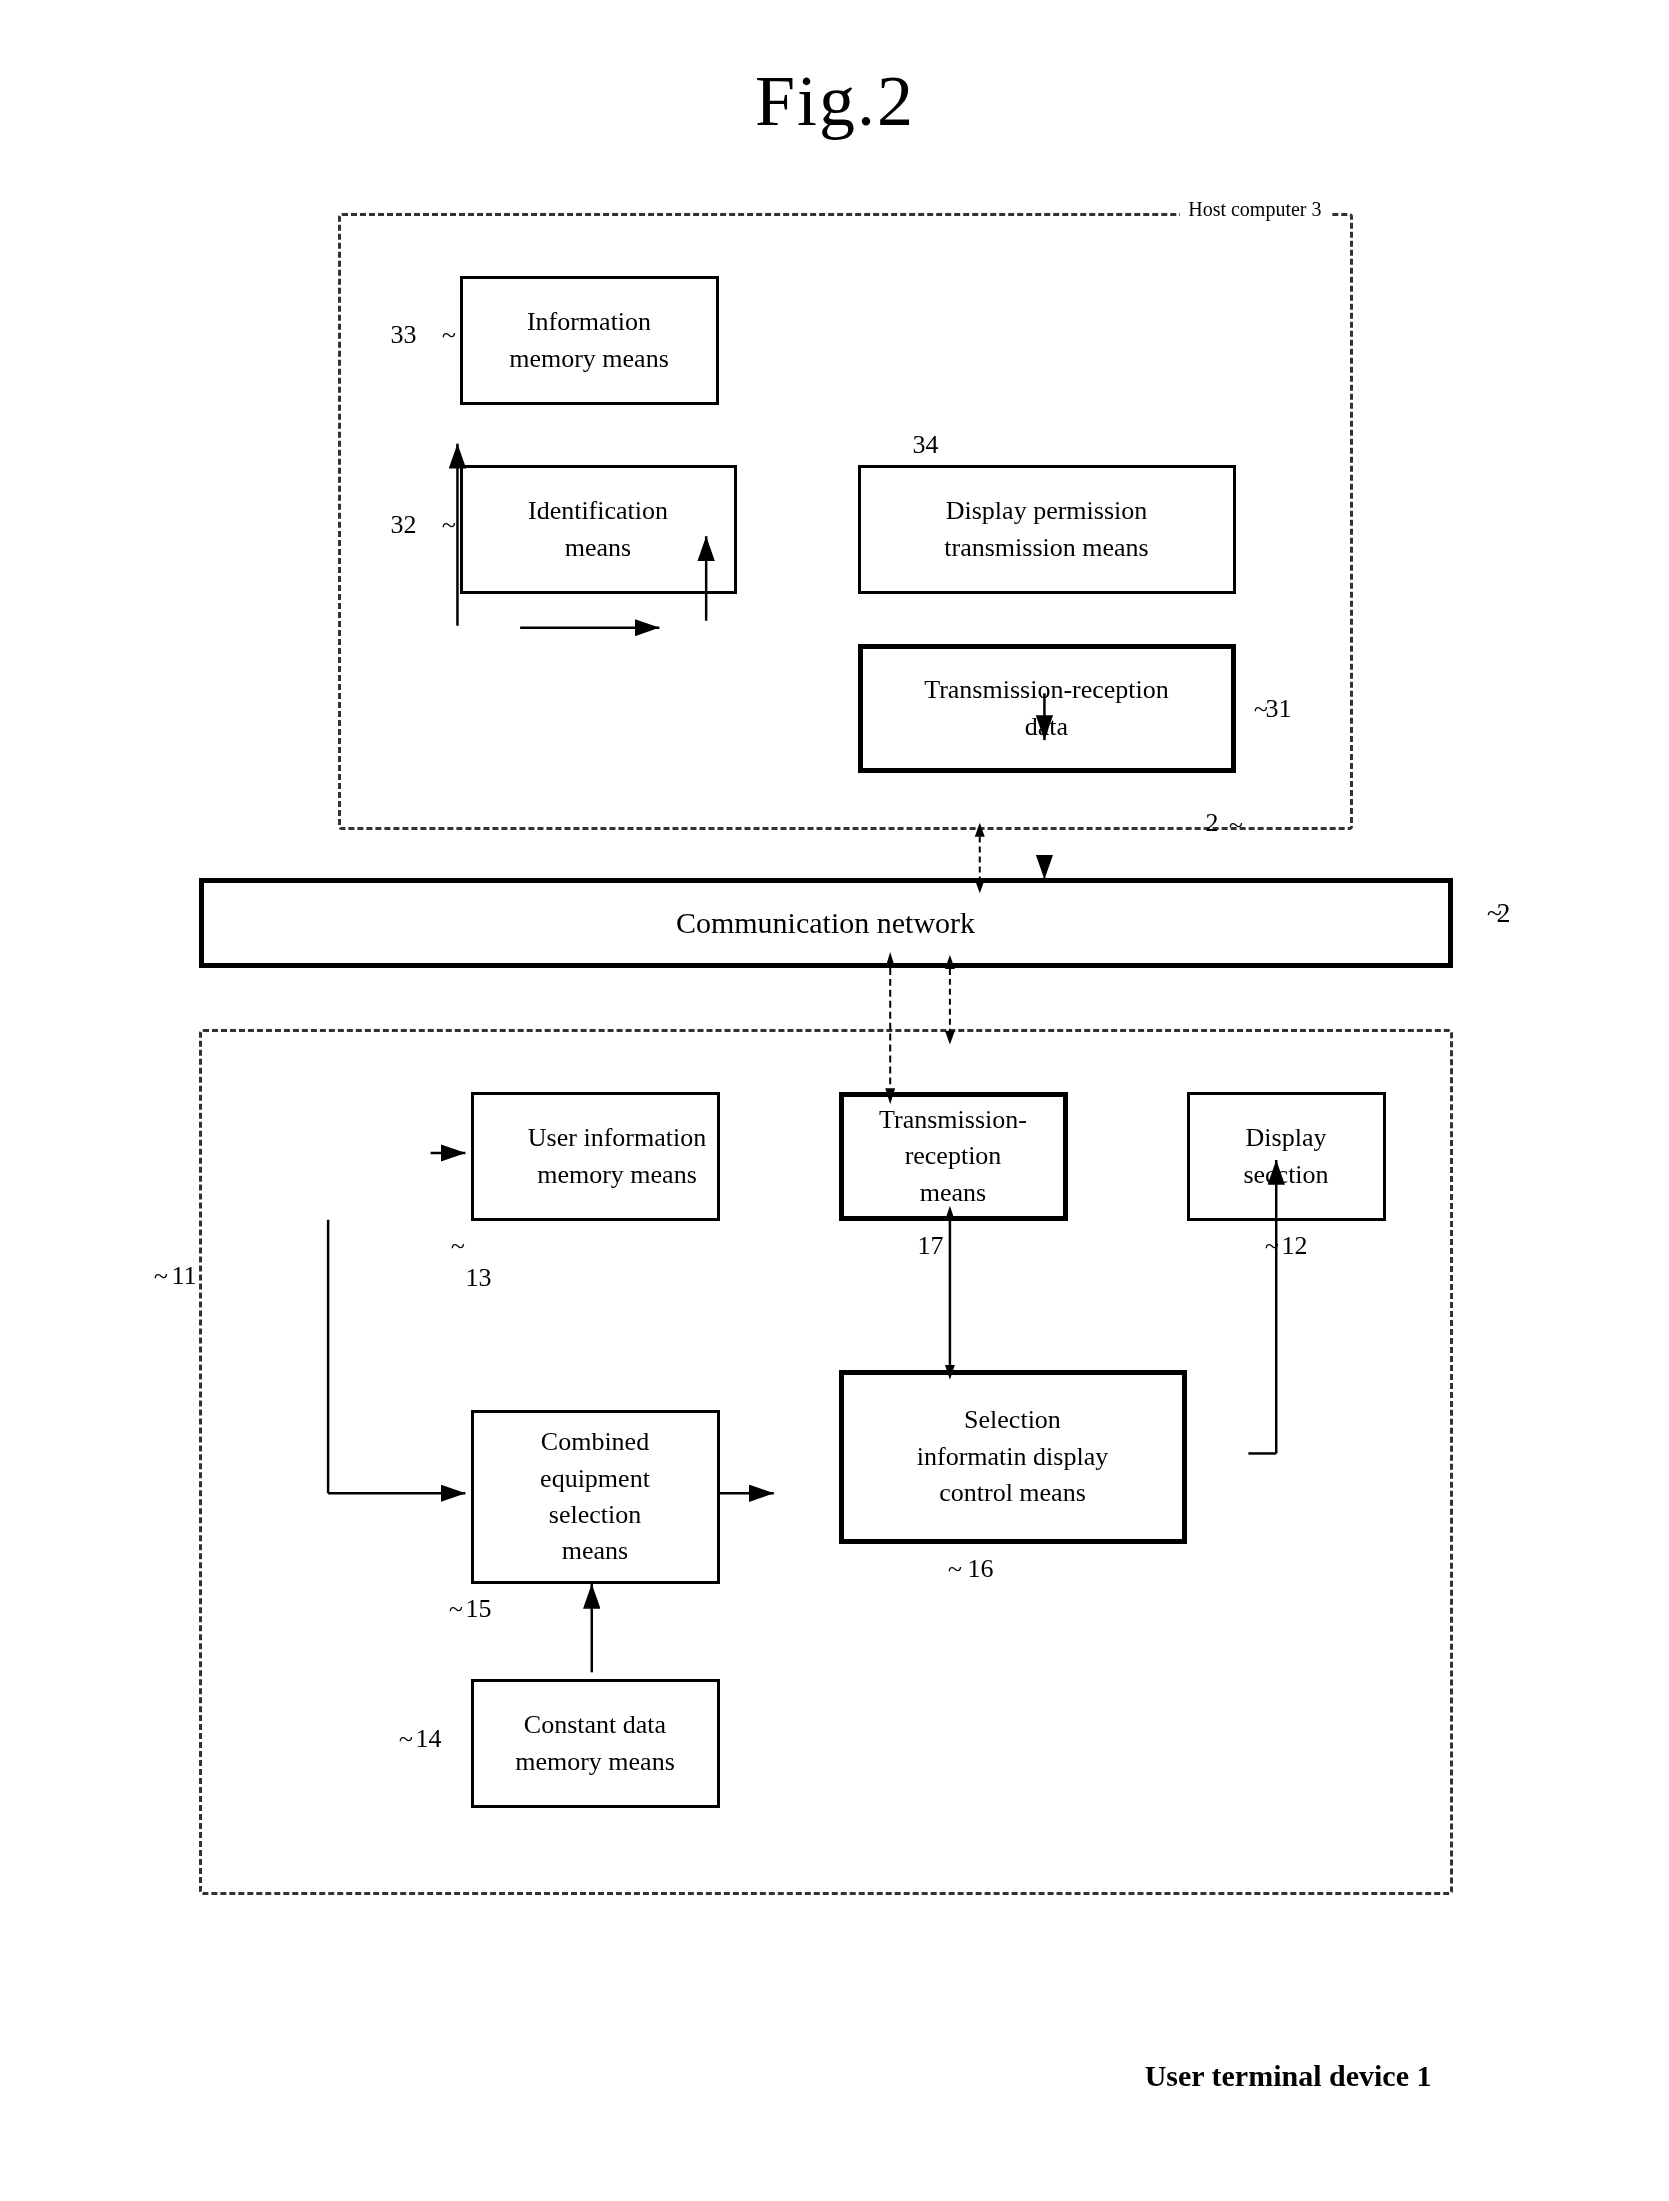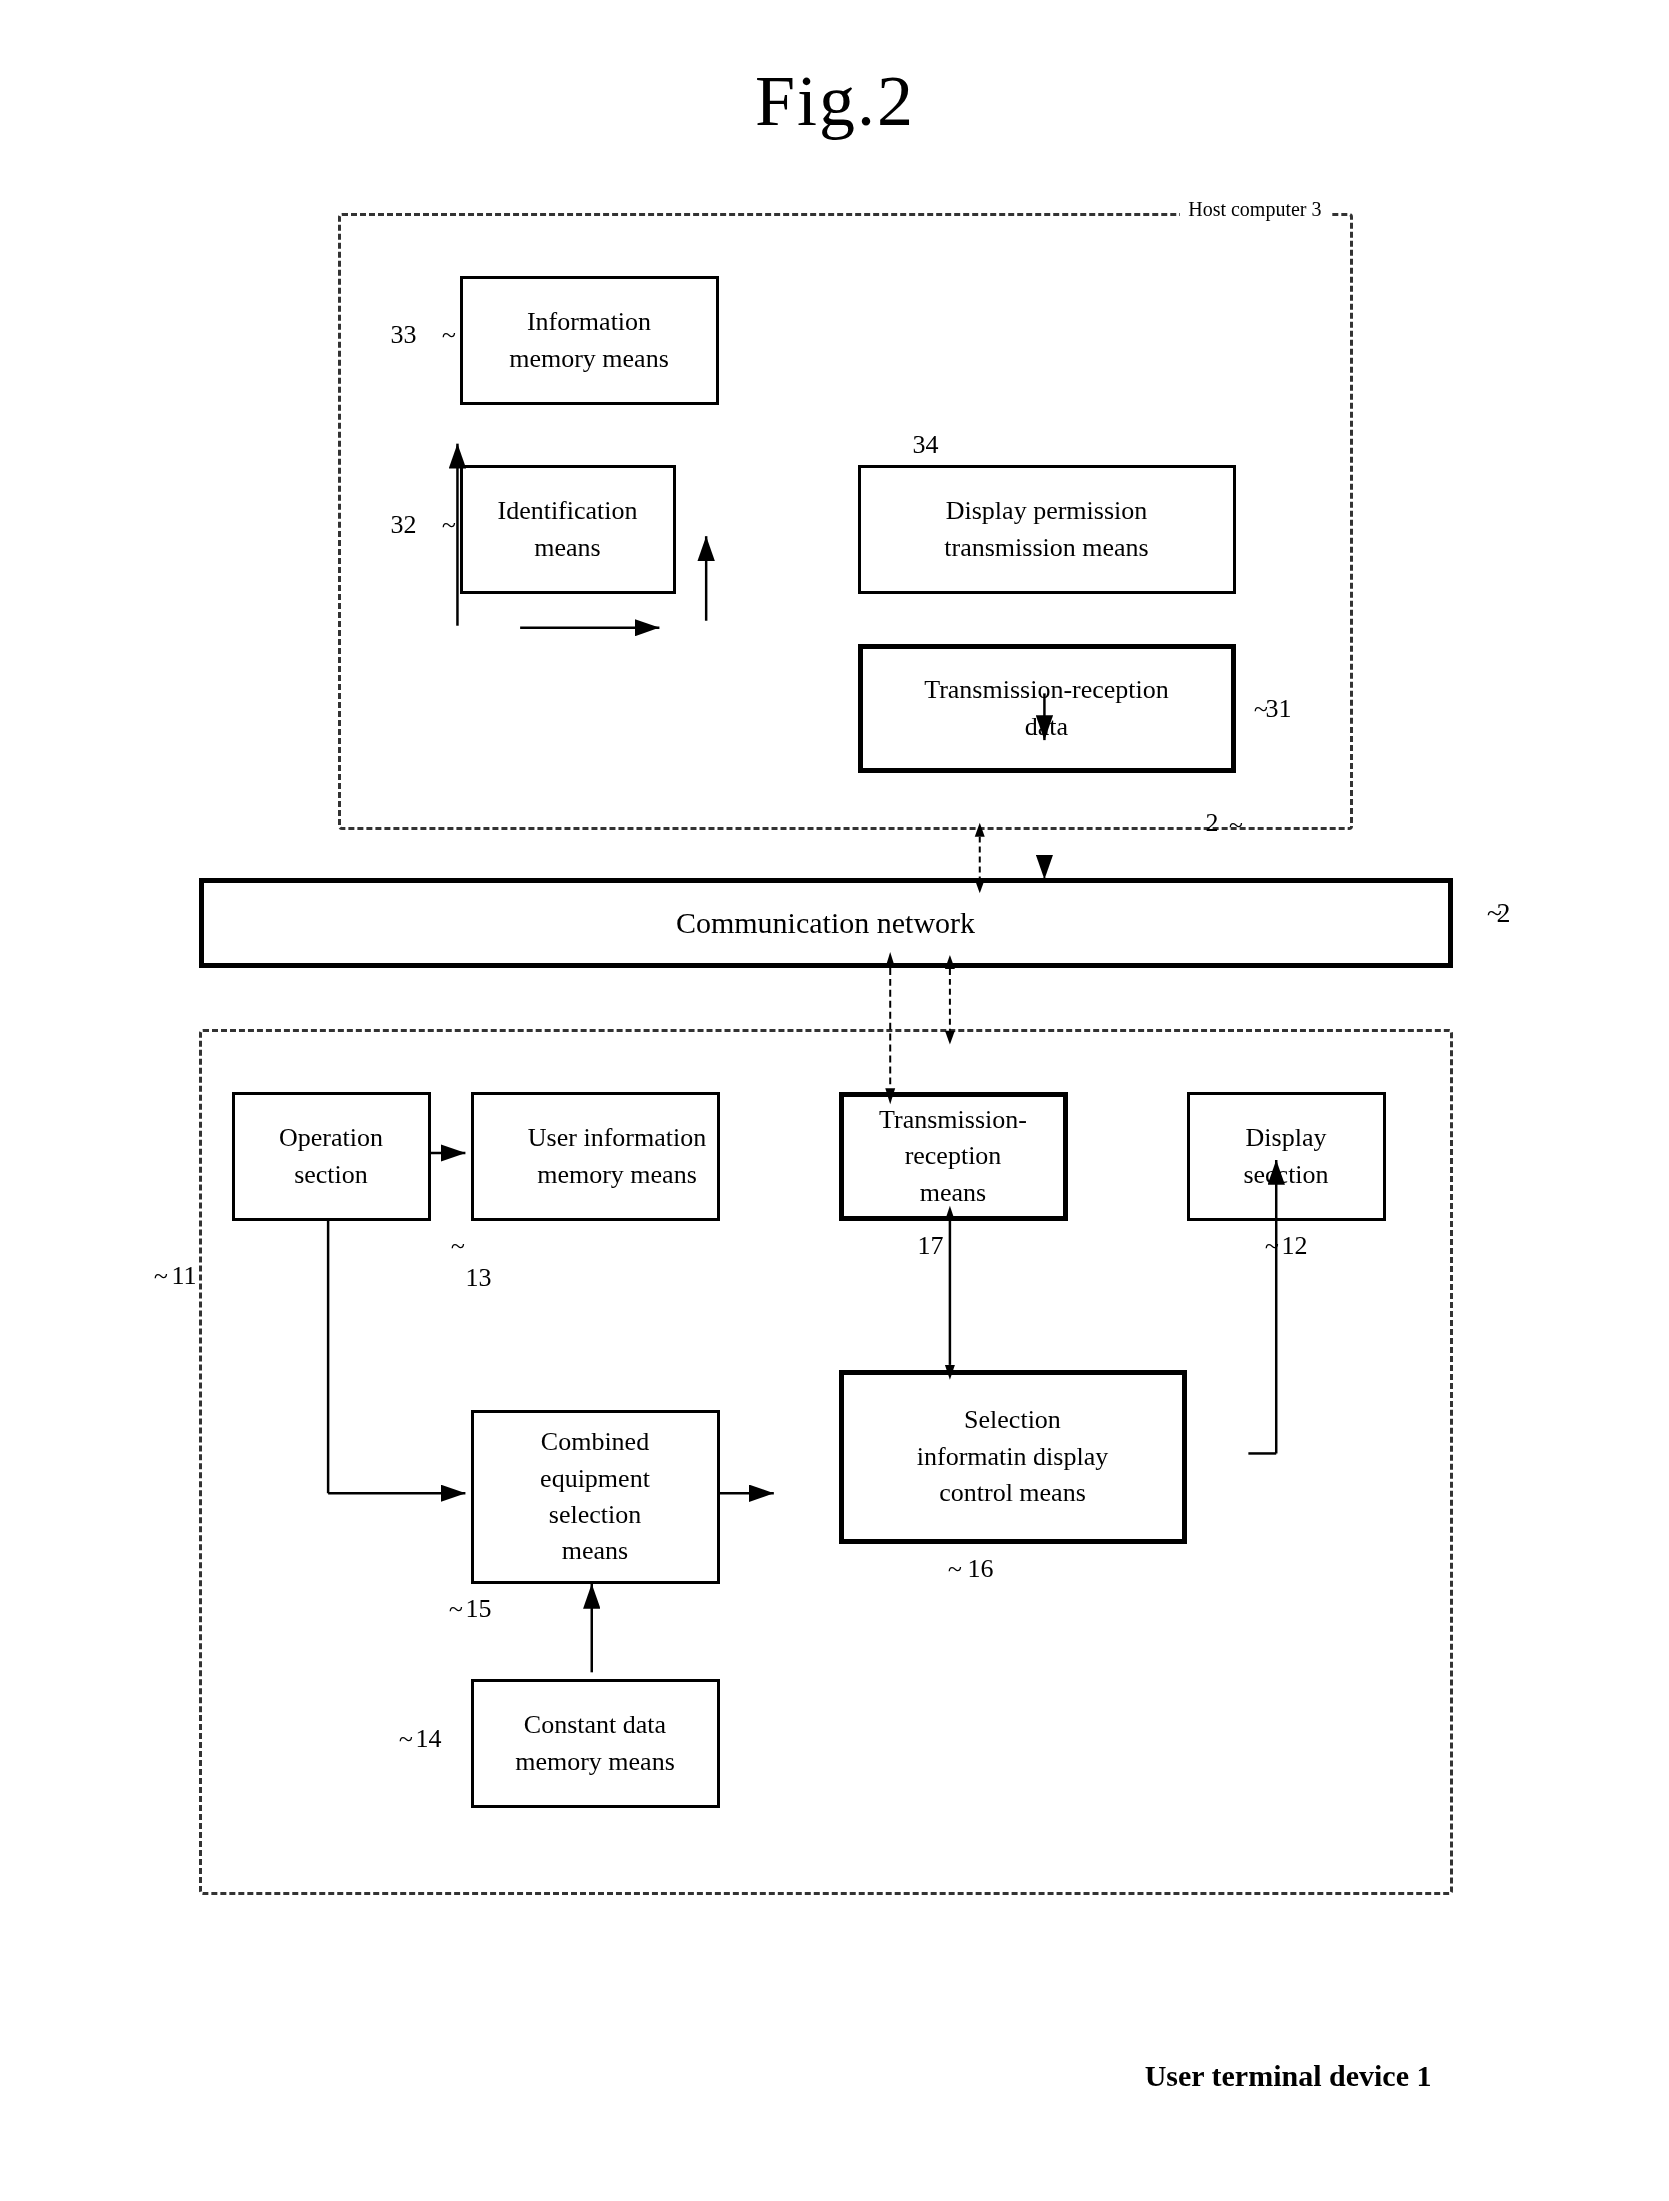--- a/index.html
+++ b/index.html
@@ -111,21 +111,21 @@
       <span>Host computer</span>&nbsp;<span>3</span>
     </span>
 
     <div class="block" style="left:119px; top:60px; width:259px; height:129px;">
       <span style="white-space:pre-line;">Information
 memory means</span>
     </div>
     <span class="ref" style="left:50px; top:104px;">33</span>
     <span style="position:absolute; left:101px; top:104px; font-size:26px; font-style:italic;">~</span>
 
-    <div class="block" style="left:119px; top:249px; width:216px; height:129px;">
+    <div class="block" style="left:119px; top:249px; width:277px; height:129px;">
       <span style="white-space:pre-line;">Identification
 means</span>
     </div>
     <span class="ref" style="left:50px; top:294px;">32</span>
     <span style="position:absolute; left:101px; top:294px; font-size:26px; font-style:italic;">~</span>
 
     <div class="block" style="left:517px; top:249px; width:378px; height:129px;">
       <span style="white-space:pre-line;">Display permission
 transmission means</span>
     </div>
@@ -143,24 +143,20 @@
   <span style="position:absolute; top:627px; right:289px; font-size:26px; font-style:italic;">~</span>
 
   <div class="comm-network">
     <span>Communication network</span>
   </div>
   <span class="ref" style="top:714px; left:1358px; font-size:28px;">2</span>
   <span style="position:absolute; top:714px; left:1348px; font-size:28px; font-style:italic;">~</span>
 
   <div class="terminal-box">
 
-    <div class="block" style="left:30px; top:60px; width:199px; height:129px;">
-      <span style="white-space:pre-line;">Operation
-section</span>
-    </div>
     <span class="ref" style="left:-30px; top:229px;">11</span>
     <span style="position:absolute; left:-48px; top:229px; font-size:26px; font-style:italic;">~</span>
 
     <div class="block" style="left:269px; top:60px; width:249px; height:129px;">
       <span style="white-space:pre-line;margin-left:44px;">User information
 memory means</span>
     </div>
     <span class="ref" style="left:264px; top:199px;margin-top:32px;">13</span>
     <span style="position:absolute; left:249px; top:199px; font-size:26px; font-style:italic;">~</span>
 

